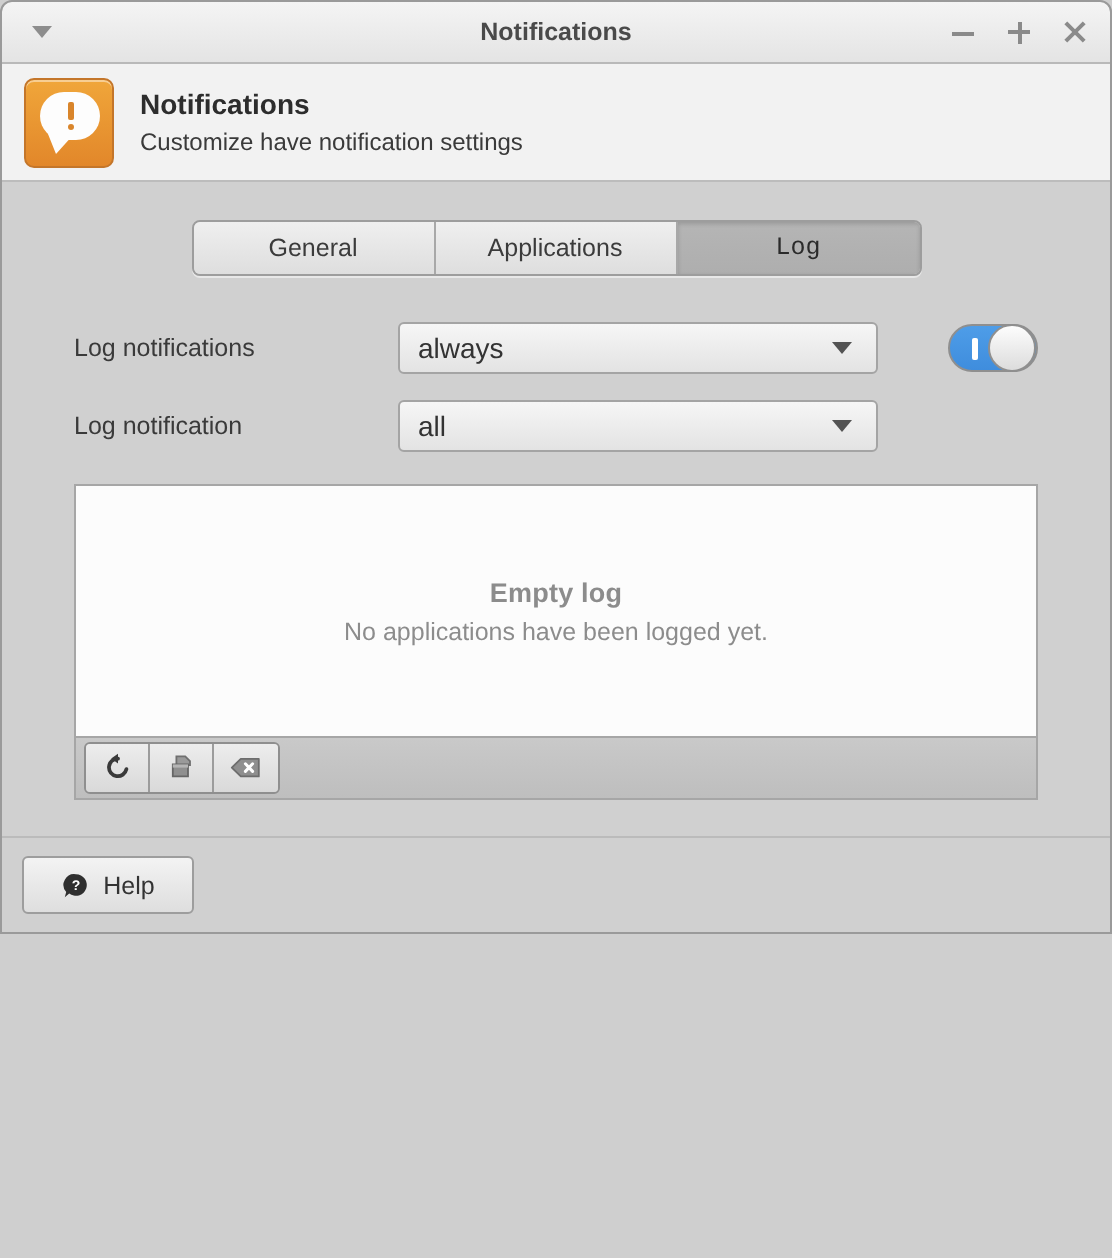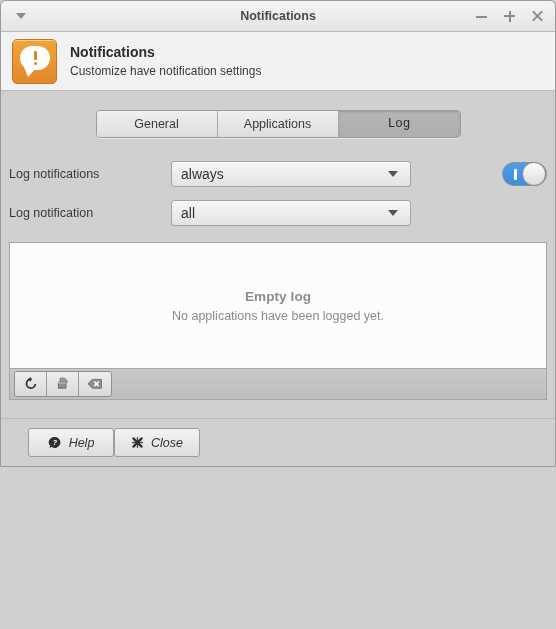--- a/index.html
+++ b/index.html
@@ -146,21 +146,21 @@
   .header-sub {
     font-size: 12px;
     color: #3a3a3a;
     line-height: 16px;
     margin-top: 2px;
   }
 
   
   .body {
     flex: 1 1 auto;
-    padding: 0 8px;
+    padding: 0 36px;
     display: flex;
     flex-direction: column;
     min-height: 0;
   }
 
   
   .tabbar {
     margin: 19px auto 0 auto;
     display: flex;
     border: 1px solid #9d9d9d;
@@ -304,22 +304,22 @@
   }
   .tb-btn:last-child { border-right: none; }
 
   
   .footer {
     flex: 0 0 48px;
     background: #d0d0d0;
     border-top: 1px solid #bbb;
     display: flex;
     align-items: center;
-    padding: 0 27px;
-    font-style: italic;
+    justify-content: space-between;
+    padding: 0 10px;
   }
   .btn {
     height: 29px;
     min-width: 86px;
     padding: 0 13px;
     background: linear-gradient(to bottom, #f3f3f3 0%, #dedede 100%);
     border: 1px solid #9d9d9d;
     border-radius: 3px;
     font-size: 12.5px;
     color: #333;
@@ -439,23 +439,15 @@
   </div>
 
   <div class="footer">
     <div class="btn">
       <svg class="icon-svg" width="14" height="14" viewBox="0 0 14 14">
         <path d="M7 1.1 A5.4 5.4 0 1 1 3.6 10.7 L1.4 12.6 L2.1 10.0 A5.4 5.4 0 0 1 7 1.1 Z" fill="#2f2f2f"></path>
         <text x="7" y="9.1" font-size="7" font-family="Liberation Sans, sans-serif" font-weight="bold" fill="#ffffff" text-anchor="middle">?</text>
       </svg>
       <span>Help</span>
     </div>
-    <div class="btn">
-      <svg class="icon-svg" width="13" height="13" viewBox="0 0 13 13">
-        <path d="M2.4 2.4 L10.6 10.6 M10.6 2.4 L2.4 10.6" stroke="#2f2f2f" stroke-width="2.2" stroke-linecap="round"></path>
-        <path d="M1.6 6.5 H11.4" stroke="#2f2f2f" stroke-width="1.4" stroke-linecap="round" opacity="0.85"></path>
-        <path d="M6.5 1.6 V11.4" stroke="#2f2f2f" stroke-width="1.4" stroke-linecap="round" opacity="0.85"></path>
-      </svg>
-      <span>Close</span>
-    </div>
   </div>
 
 </div>
 
 </body></html>

